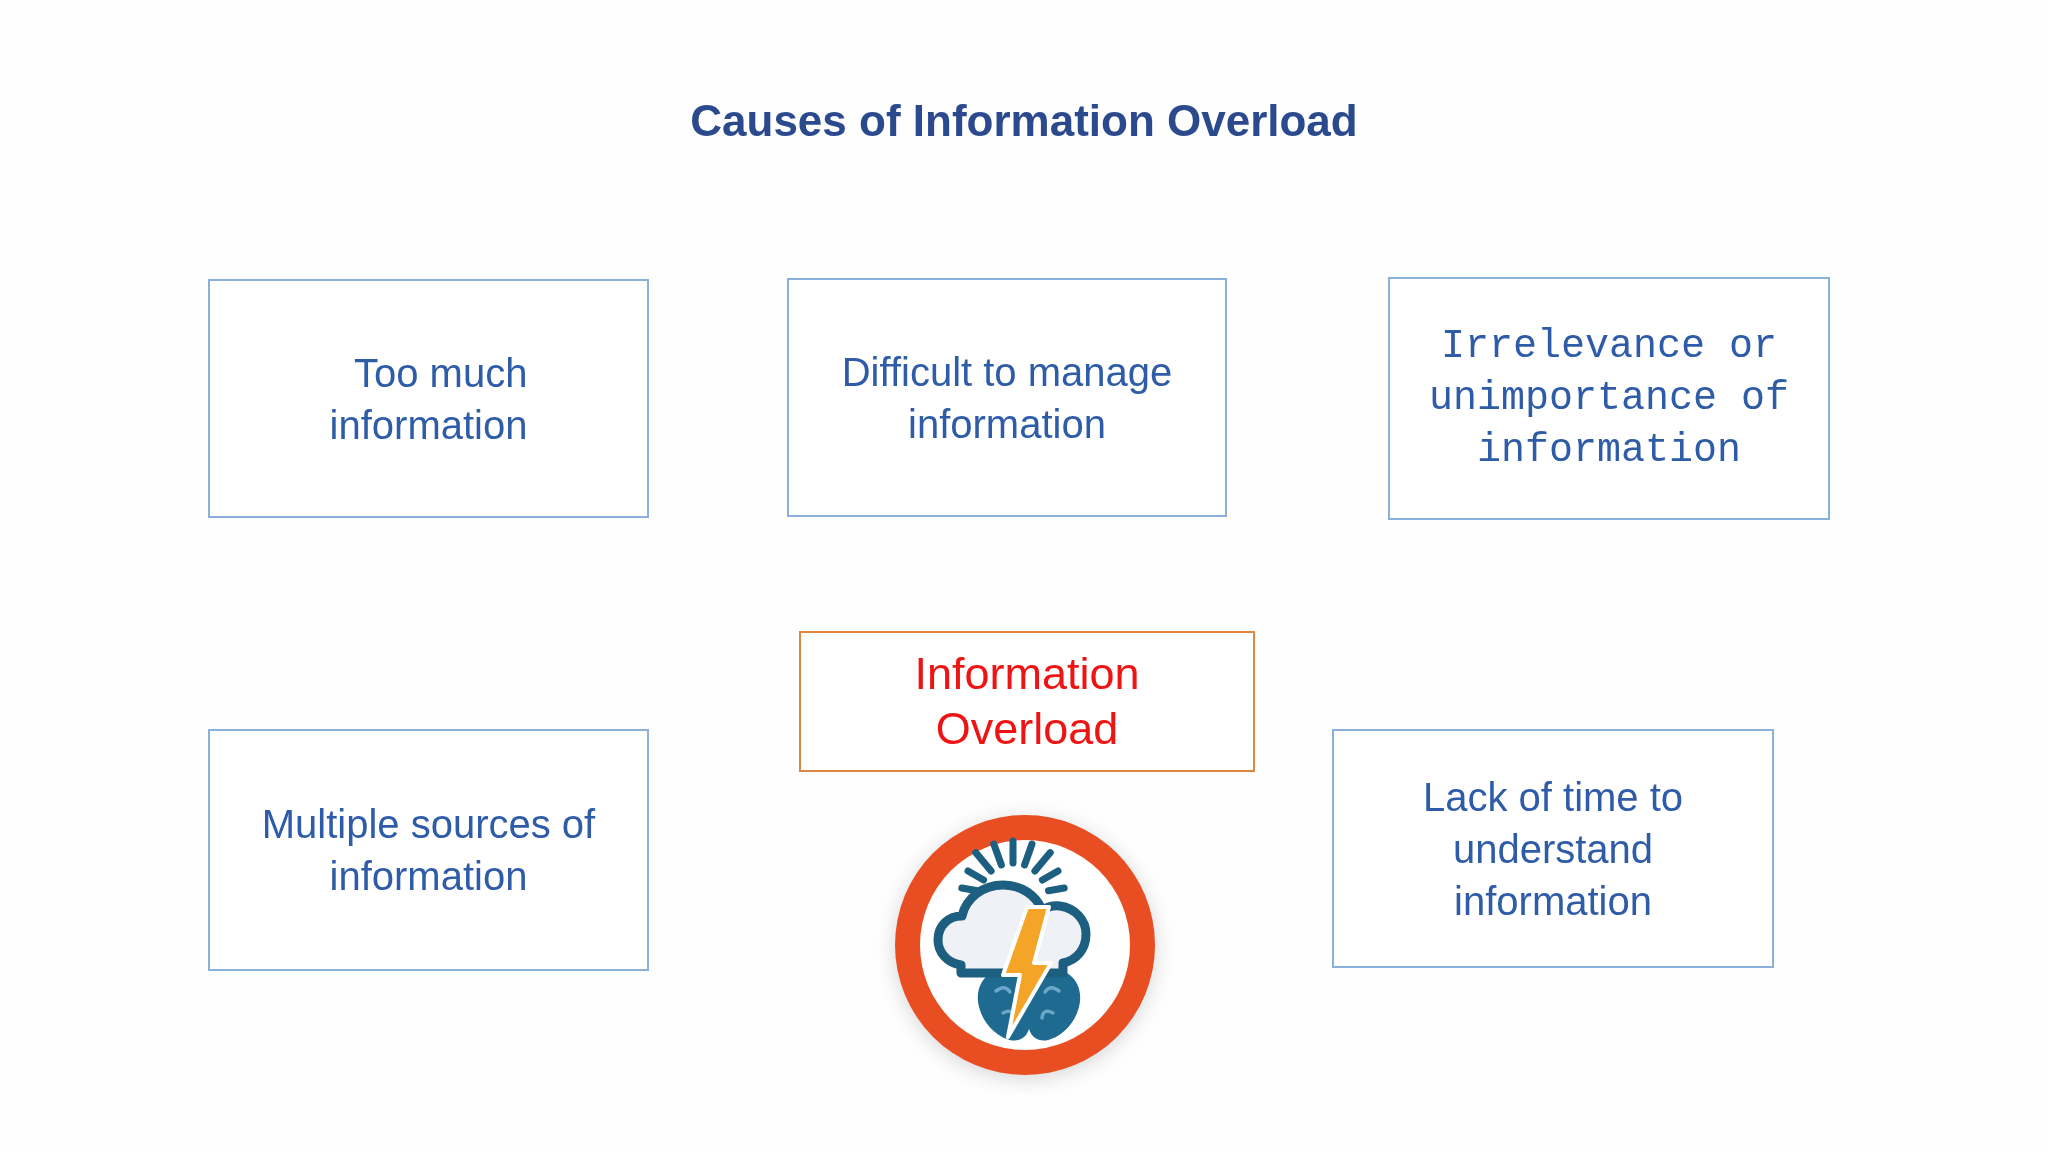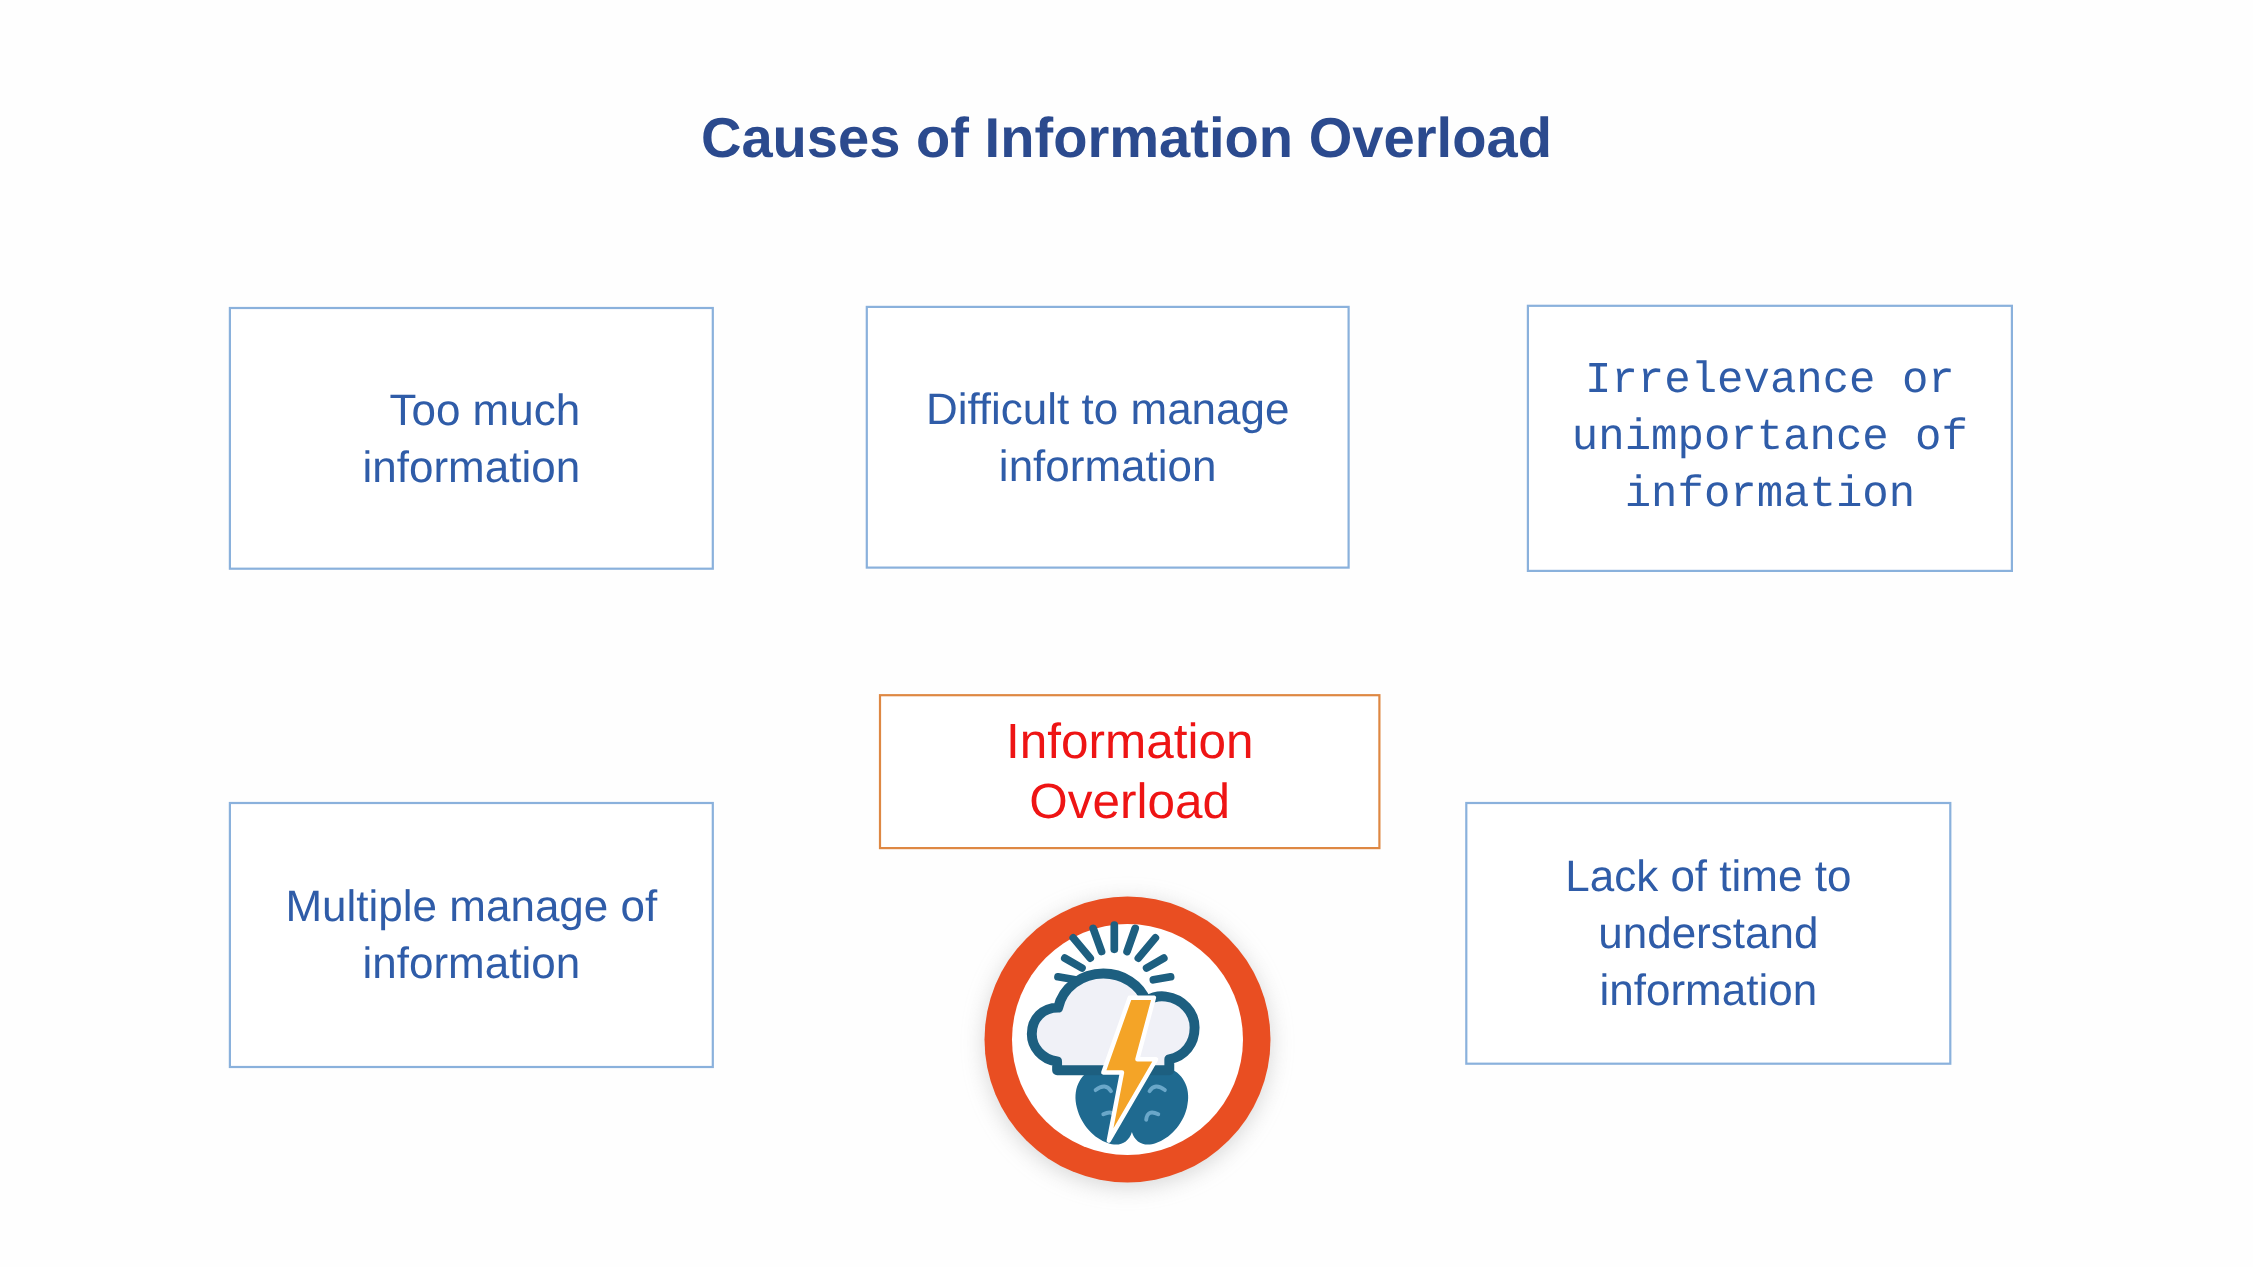--- a/index.html
+++ b/index.html
@@ -14,21 +14,21 @@
     height: 1152px;
     background: #fefefe;
     overflow: hidden;
   }
   .title {
     position: absolute;
     top: 96px;
     left: 0;
     width: 100%;
     text-align: center;
-    font-size: 51px;
+    font-size: 44px;
     font-weight: 700;
     color: var(--title-text, #2b4a8e);
     letter-spacing: 0px;
   }
   .cause {
     position: absolute;
     border: 2px solid var(--cause-border, #8ab1dc);
     background: #ffffff;
     display: flex;
     align-items: center;
@@ -75,21 +75,21 @@
   <div class="cause" id="cause-1">Too much
 information</div>
 
   <div class="cause" id="cause-2">Difficult to manage
 information</div>
 
   <div class="cause" id="cause-3">Irrelevance or
 unimportance of
 information</div>
 
-  <div class="cause" id="cause-4">Multiple manage of
+  <div class="cause" id="cause-4">Multiple sources of
 information</div>
 
   <div class="cause" id="cause-5">Lack of time to
 understand
 information</div>
 
   <div class="center-box">Information
 Overload</div>
 
   <svg class="overload-icon" viewBox="0 0 264 264" xmlns="http://www.w3.org/2000/svg">

